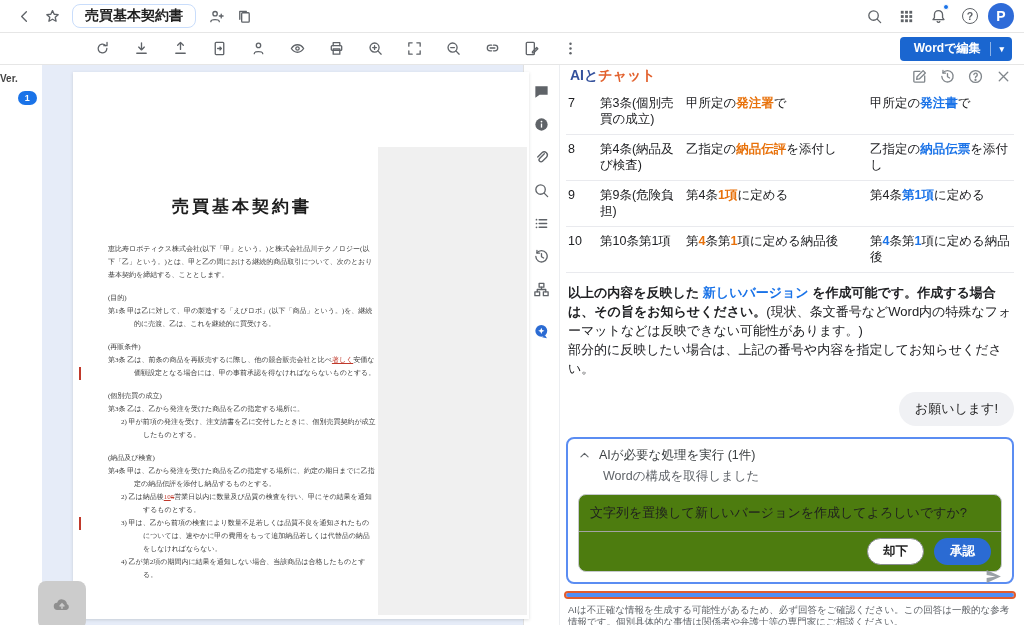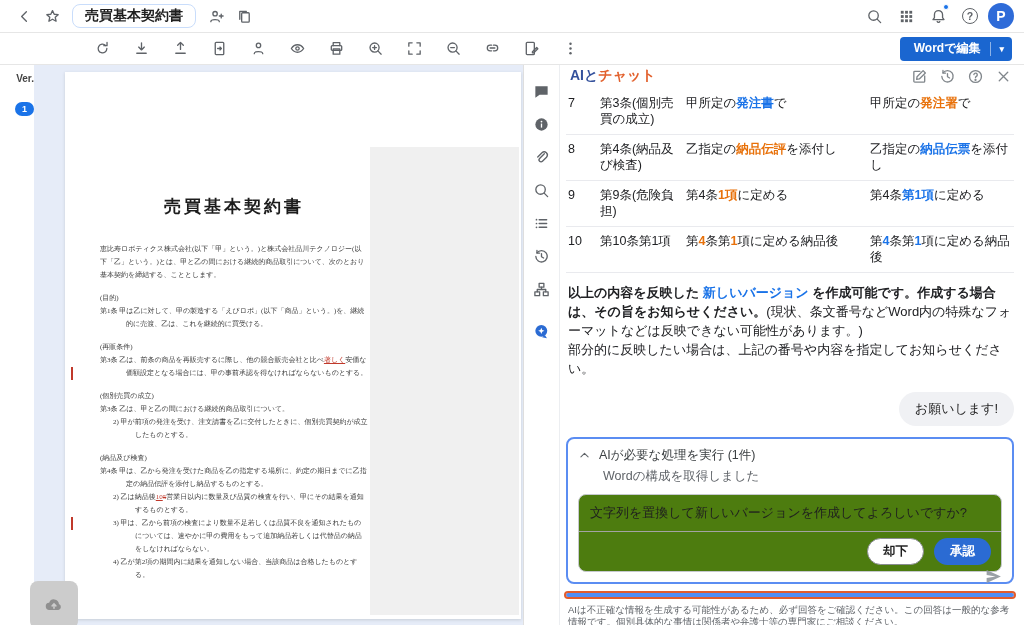--- a/index.html
+++ b/index.html
@@ -16,21 +16,21 @@
   .help-ring{width:16px;height:16px;border:1.5px solid #5f6368;border-radius:50%;font-size:10.5px;display:flex;align-items:center;justify-content:center;color:#5f6368;font-weight:bold}
   .avatar{width:26px;height:26px;border-radius:50%;background:#2e6bd8;color:#fff;font-weight:bold;font-size:14px;display:flex;align-items:center;justify-content:center}
   
   .toolbar{height:32px;display:flex;align-items:center;gap:11px;padding-left:88px;border-bottom:1px solid #e6e6e6;background:#fff}
   .word-btn{margin-left:auto;margin-right:12px;background:#1a66d0;color:#fff;border-radius:4px;height:24px;display:flex;align-items:center;font-size:12px;font-weight:bold;cursor:pointer}
   .word-btn .lbl{padding:0 10px 0 14px}
   .word-btn .sep{width:1px;height:14px;background:rgba(255,255,255,.5)}
   .word-btn .caret{padding:0 8px;font-size:9px}
   
   .main{display:flex;height:560px}
-  .verstrip{width:34px;background:#fff;display:flex;flex-direction:column;align-items:flex-end;padding-top:8px}
+  .verstrip{width:42px;background:#fff;display:flex;flex-direction:row;align-items:flex-start;padding-top:8px}
   .ver-label{font-size:10px;font-weight:bold;color:#444}
   .ver-badge{margin-top:18px;background:#1a73e8;color:#fff;font-size:9px;font-weight:bold;border-radius:8px;padding:2px 7px}
   .viewer{flex:1;background:#e6ecf8;position:relative}
   .page{position:absolute;left:31px;top:7px;width:456px;bottom:6px;background:#fff;box-shadow:0 1px 3px rgba(60,64,67,.18)}
   .graypane{position:absolute;left:305px;top:75px;right:2px;bottom:4px;background:#f0f0f0}
   .doctext{position:absolute;left:35px;top:128px;width:268px;font-family:"Liberation Serif","DejaVu Serif",serif;font-size:7px;line-height:13px;color:#3a3a3a}
   .doctitle{font-size:17px;font-weight:bold;text-align:center;letter-spacing:3px;color:#1c1c1c;margin-bottom:30px;font-family:"Liberation Serif","DejaVu Serif",serif}
   .dp{margin-bottom:10px}
   .dh{margin-top:7px}
   .clause{padding-left:26px;text-indent:-26px}
@@ -232,21 +232,21 @@
       <div class="chbar" style="top:295px;height:13px"></div>
       <div class="chbar" style="top:445px;height:13px"></div>
       <div class="doctext">
         <div class="doctitle">売買基本契約書</div>
         <div class="dp">恵比寿ロボティクス株式会社(以下「甲」という。)と株式会社品川テクノロジー(以下「乙」という。)とは、甲と乙の間における継続的商品取引について、次のとおり基本契約を締結する、こととします。</div>
         <div class="dh">(目的)</div>
         <div class="dp clause">第1条 甲は乙に対して、甲の製造する「えびロボ」(以下「商品」という。)を、継続的に売渡、乙は、これを継続的に買受ける。</div>
         <div class="dh">(再販条件)</div>
         <div class="dp clause"><span>第3条 乙は、前条の商品を再販売するに際し、他の競合販売会社と比べ</span><span class="ins">著しく</span><span>安価な価額設定となる場合には、甲の事前承認を得なければならないものとする。</span></div>
         <div class="dh">(個別売買の成立)</div>
-        <div class="clause">第3条 乙は、甲と乙の間における継続的商品取引について。</div>
+        <div class="clause">第3条 乙は、乙から発注を受けた商品を乙の指定する場所に。</div>
         <div class="dp ditem">2) 甲が前項の発注を受け、注文請書を乙に交付したときに、個別売買契約が成立したものとする。</div>
         <div class="dh">(納品及び検査)</div>
         <div class="clause">第4条 甲は、乙から発注を受けた商品を乙の指定する場所に、約定の期日までに乙指定の納品伝評を添付し納品するものとする。</div>
         <div class="ditem"><span>2) 乙は納品後</span><span class="ins">10</span><span class="del">5</span><span>営業日以内に数量及び品質の検査を行い、甲にその結果を通知するものとする。</span></div>
         <div class="ditem">3) 甲は、乙から前項の検査により数量不足若しくは品質不良を通知されたものについては、速やかに甲の費用をもって追加納品若しくは代替品の納品をしなければならない。</div>
         <div class="dp ditem">4) 乙が第2項の期間内に結果を通知しない場合、当該商品は合格したものとする。</div>
       </div>
     </div>
     <div class="upload-tile">
       <svg viewBox="0 0 20 20" style="width:22px;height:22px">
@@ -346,22 +346,22 @@
                 <path d="M4.5 4.5l9 9M13.5 4.5l-9 9"></path>
               </svg>
           </div>
         </div>
       </div>
 
       <div class="table">
         <div class="trow">
           <span>7</span>
           <span>第3条(個別売買の成立)</span>
+          <span><span>甲所定の</span><span class="hl-o">発注署</span><span>で</span><span class="hl-o"></span><span></span></span>
           <span><span>甲所定の</span><span class="hl-b">発注書</span><span>で</span><span class="hl-b"></span><span></span></span>
-          <span><span>甲所定の</span><span class="hl-o">発注署</span><span>で</span><span class="hl-o"></span><span></span></span>
         </div>
         <div class="trow">
           <span>8</span>
           <span>第4条(納品及び検査)</span>
           <span><span>乙指定の</span><span class="hl-o">納品伝評</span><span>を添付し</span><span class="hl-o"></span><span></span></span>
           <span><span>乙指定の</span><span class="hl-b">納品伝票</span><span>を添付し</span><span class="hl-b"></span><span></span></span>
         </div>
         <div class="trow">
           <span>9</span>
           <span>第9条(危険負担)</span>

